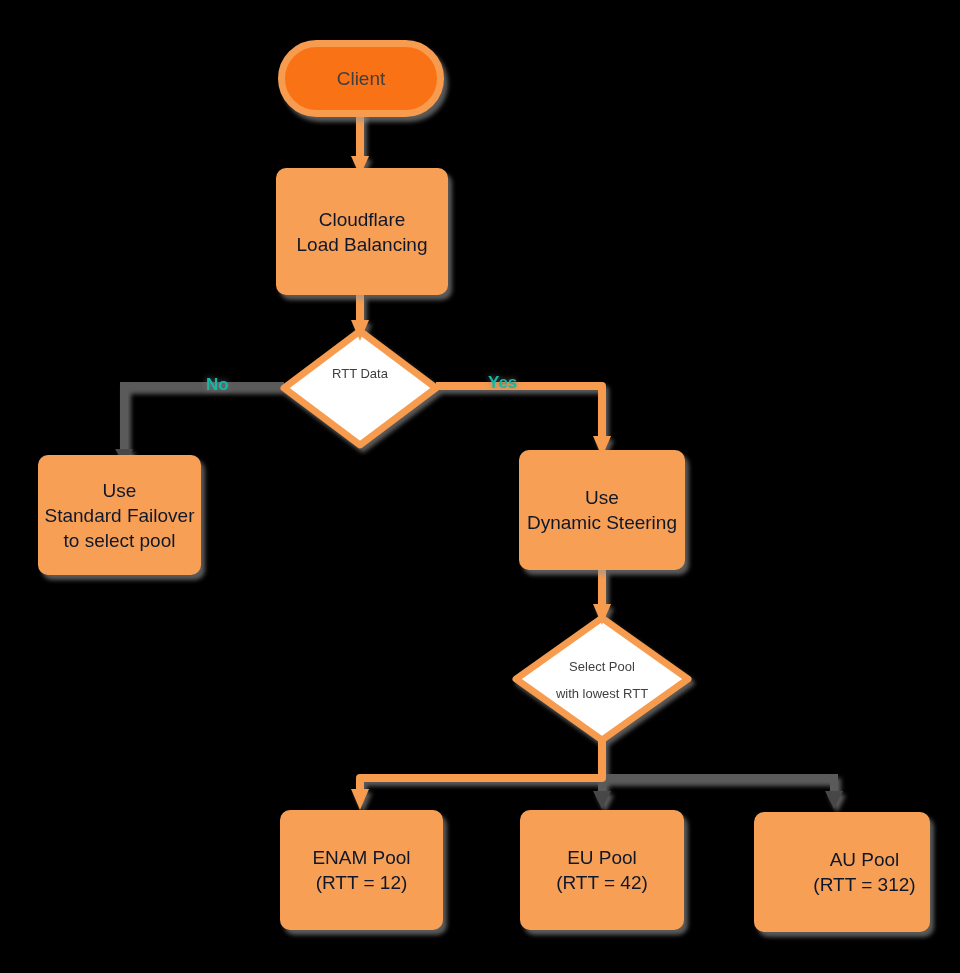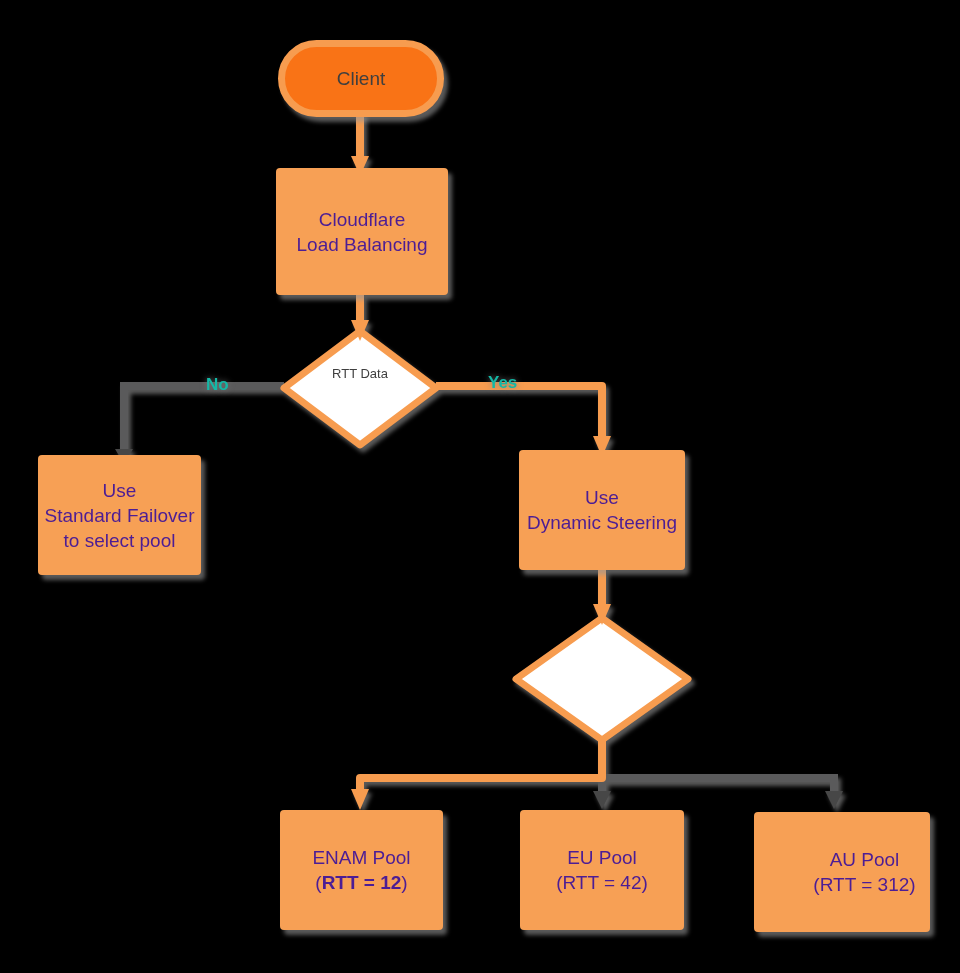--- a/index.html
+++ b/index.html
@@ -13,37 +13,37 @@
   html,body{margin:0;padding:0;background:#000;}
   .stage{
     position:relative;width:960px;height:973px;background:#000;overflow:hidden;
     font-family:"Liberation Sans",sans-serif;
   }
   .edges-svg{position:absolute;left:0;top:0;
     filter:drop-shadow(3px 4px 2px var(--shadow));}
   .node{
     position:absolute;box-sizing:border-box;
     display:flex;flex-direction:column;align-items:center;justify-content:center;
-    text-align:center;border-radius:4px;background:var(--orange);
-    color:#4c1d95;font-size:19px;line-height:25px;
+    text-align:center;border-radius:10px;background:var(--orange);
+    color:#0f172a;font-size:19px;line-height:25px;
     box-shadow:4px 5px 4px var(--shadow);
   }
   .terminal{
     background:#f97316;border:7px solid var(--orange-stroke);
     border-radius:42px;color:var(--ink);
   }
   .diamond-label{
     position:absolute;color:var(--ink);font-size:13px;line-height:27px;
     text-align:center;pointer-events:none;
   }
   .edge-label{
     position:absolute;color:#14b8a6;font-size:17px;font-weight:bold;
     text-shadow:0 0 6px rgba(125,125,125,0.85);
   }
-  .bold{font-weight:bold;}
+  .bold{font-weight:normal;}
 </style>
 </head>
 <body>
 
 <div class="stage">
 
   <svg class="edges-svg" width="960" height="973" viewBox="0 0 960 973">
 
     <polyline points="284,386 124,386 124,452" fill="none" stroke="#5A5A5B" stroke-width="8"></polyline>
     <polygon points="115,449 133,449 124,464" fill="#474747"></polygon>
@@ -88,20 +88,24 @@
     <div>Use</div>
     <div>Standard Failover</div>
     <div>to select pool</div>
   </div>
 
   <div class="node" style="left:519px;top:450px;width:166px;height:120px;">
     <div>Use</div>
     <div>Dynamic Steering</div>
   </div>
 
+  <div class="diamond-label" style="left:512px;top:653px;width:180px;">
+    <div>Select Pool</div>
+    <div>with lowest RTT</div>
+  </div>
 
   <div class="node" style="left:280px;top:810px;width:163px;height:120px;">
     <div>ENAM Pool</div>
     <div>
       <span>(</span><span class="bold">RTT = 12</span><span>)</span>
     </div>
   </div>
 
   <div class="node" style="left:520px;top:810px;width:164px;height:120px;">
     <div>EU Pool</div>

